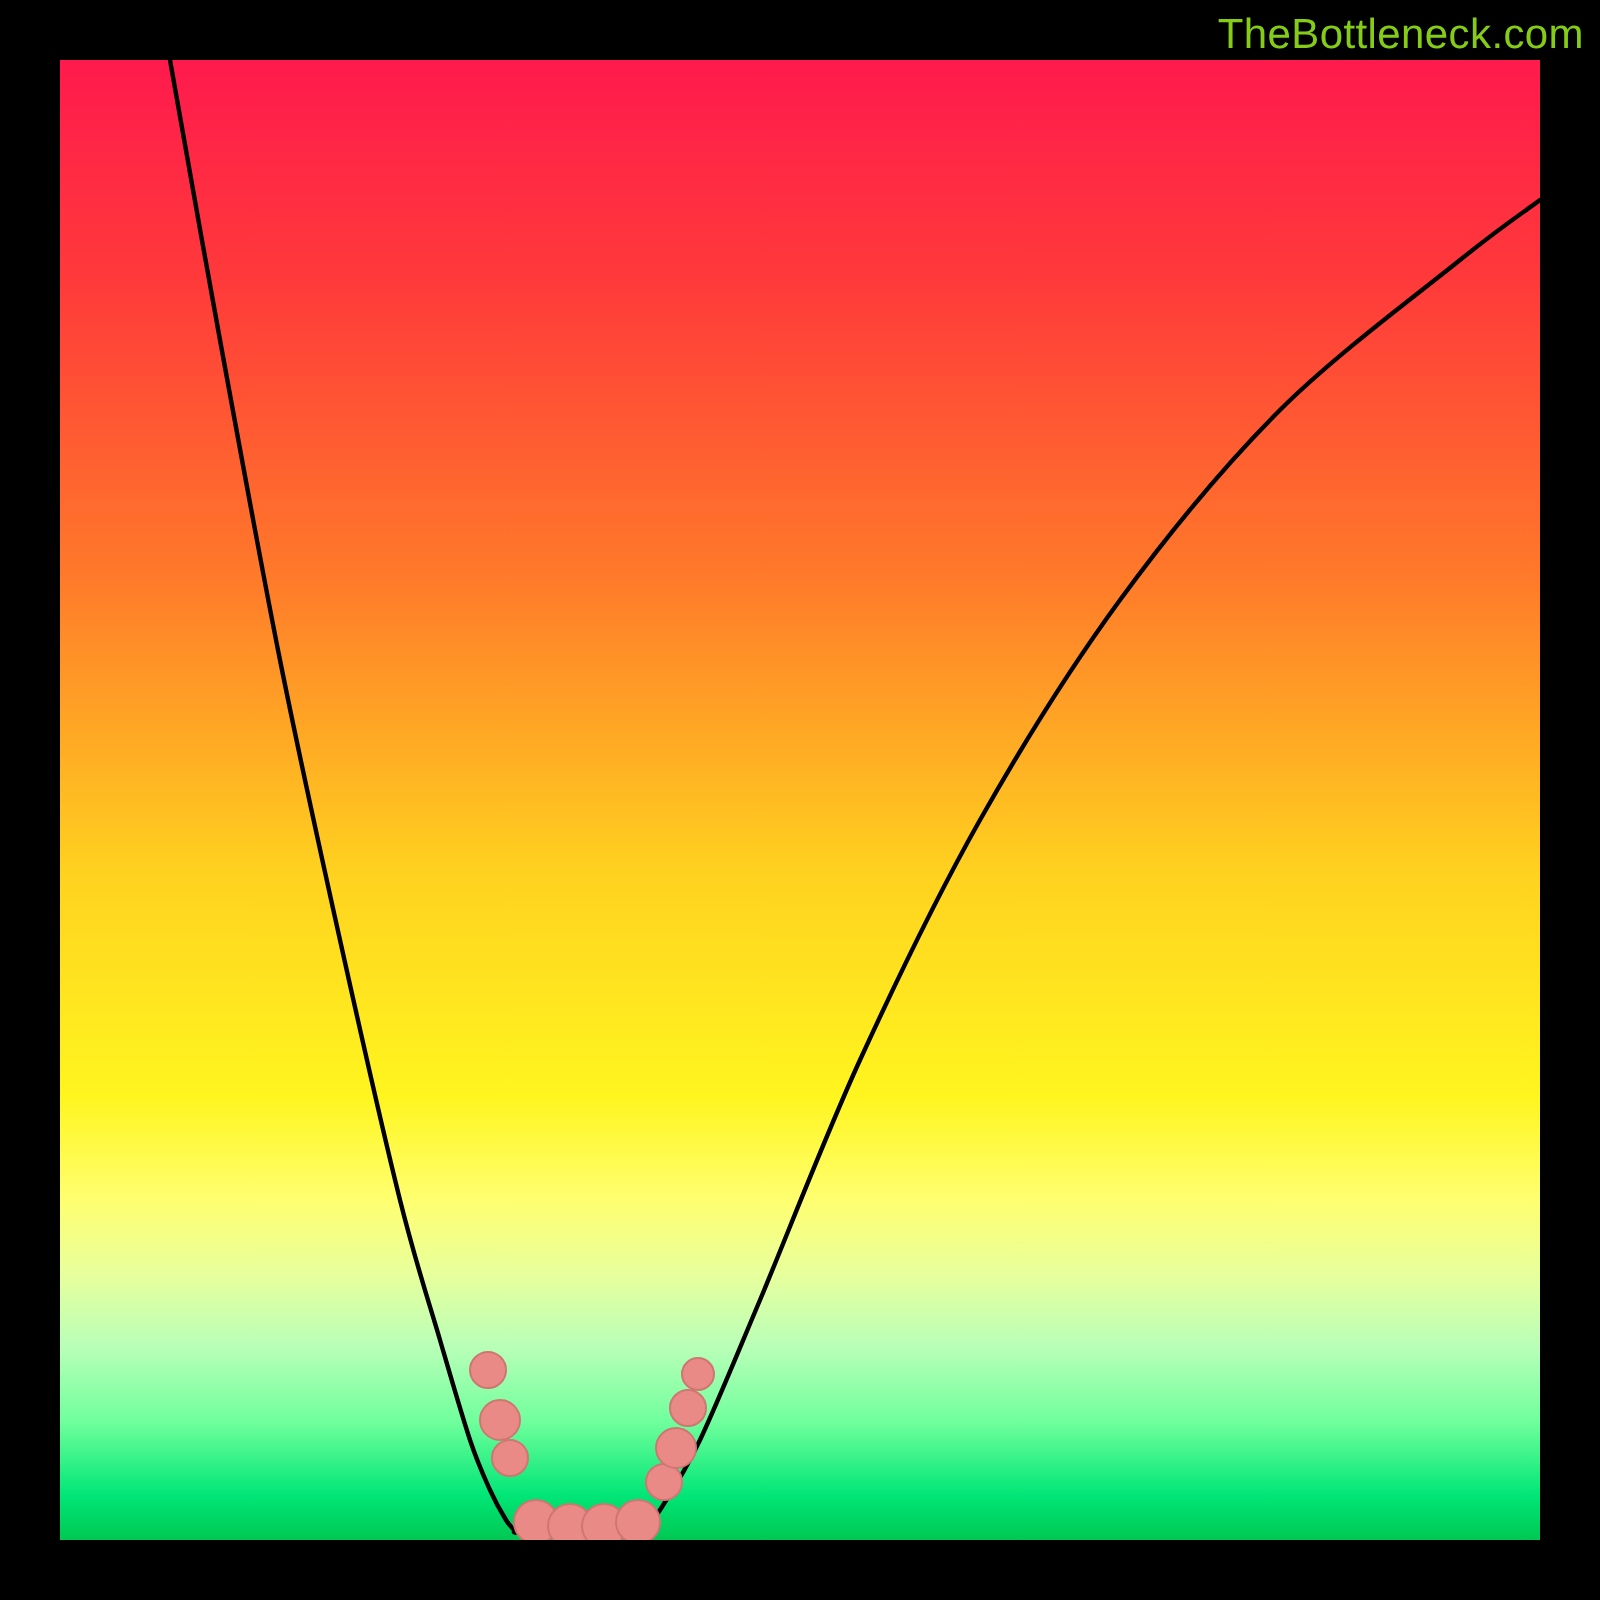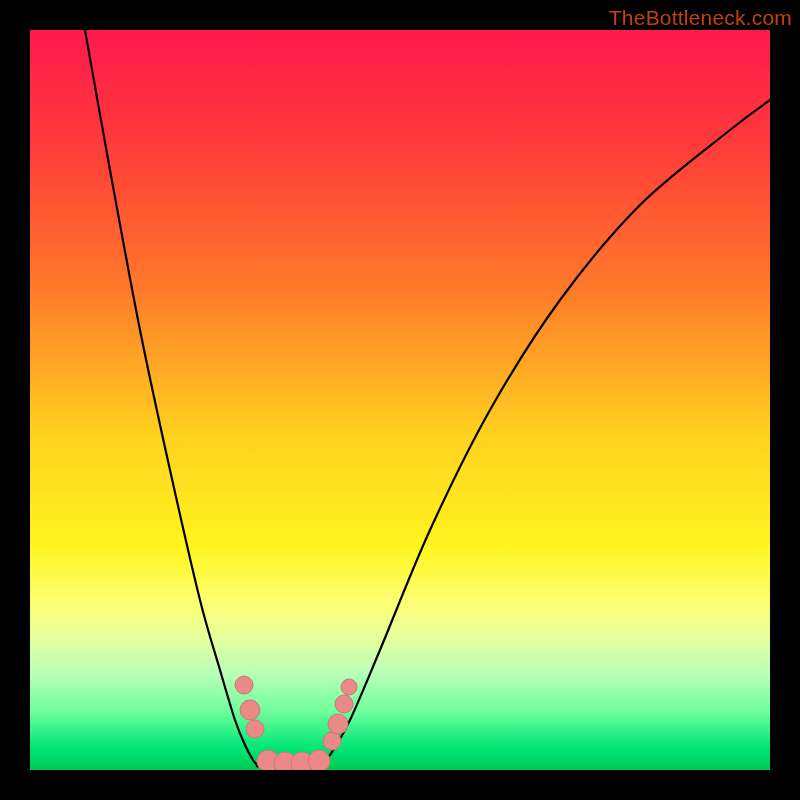--- a/index.html
+++ b/index.html
@@ -35,21 +35,21 @@
       #b8ffb8 87%,
       #70ff9c 92%,
       #00e676 97%,
       #00c853 100%
     );
   }
   .watermark {
     position: absolute;
     top: 6px;
     right: 8px;
-    color: #c2410c;
+    color: #84cc16;
     font-size: 21px;
     font-weight: 400;
     letter-spacing: 0.2px;
     user-select: none;
   }
   svg.curve {
     position: absolute;
     left: 0;
     top: 0;
     width: 740px;

